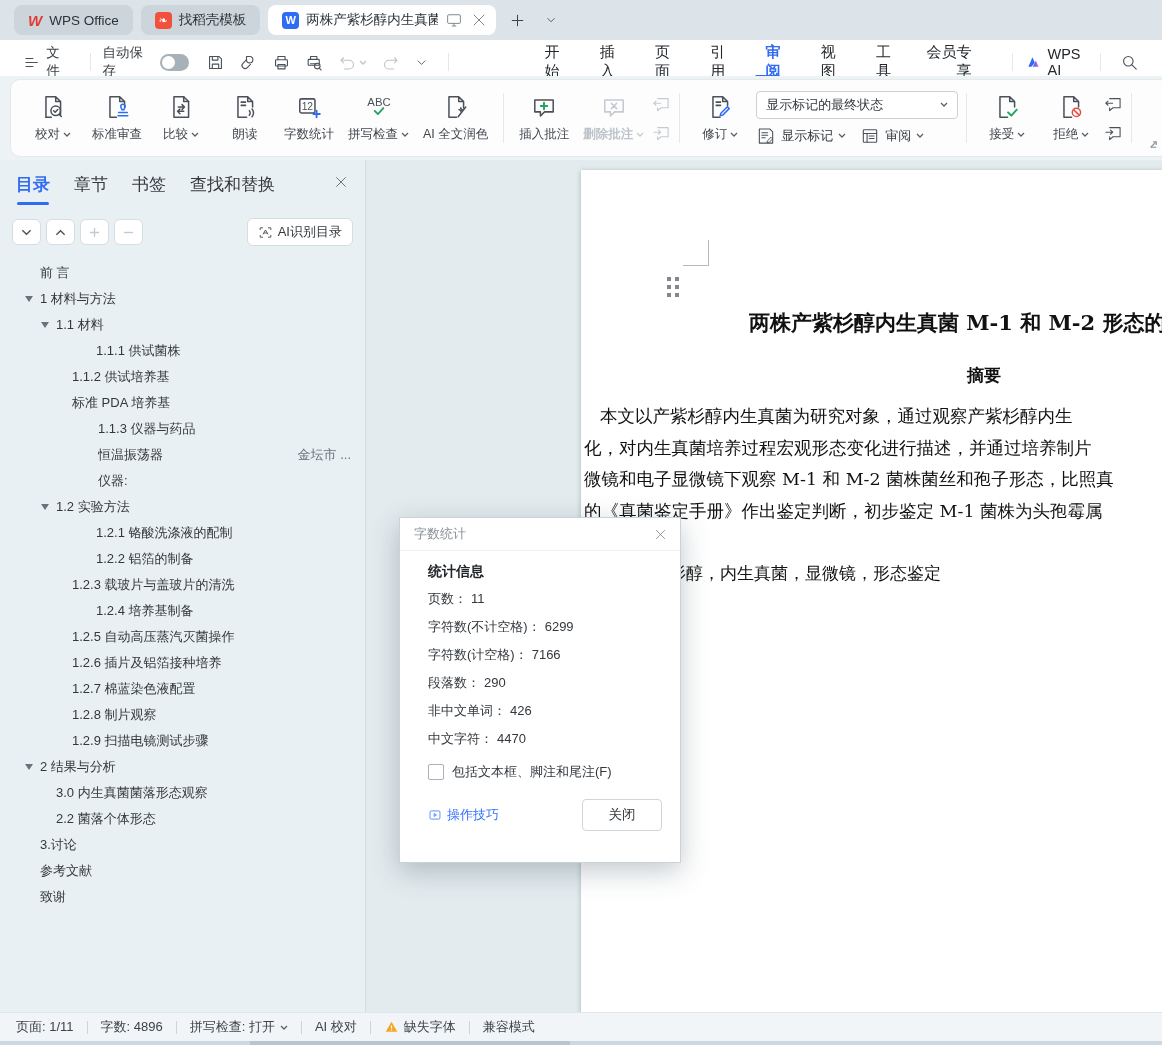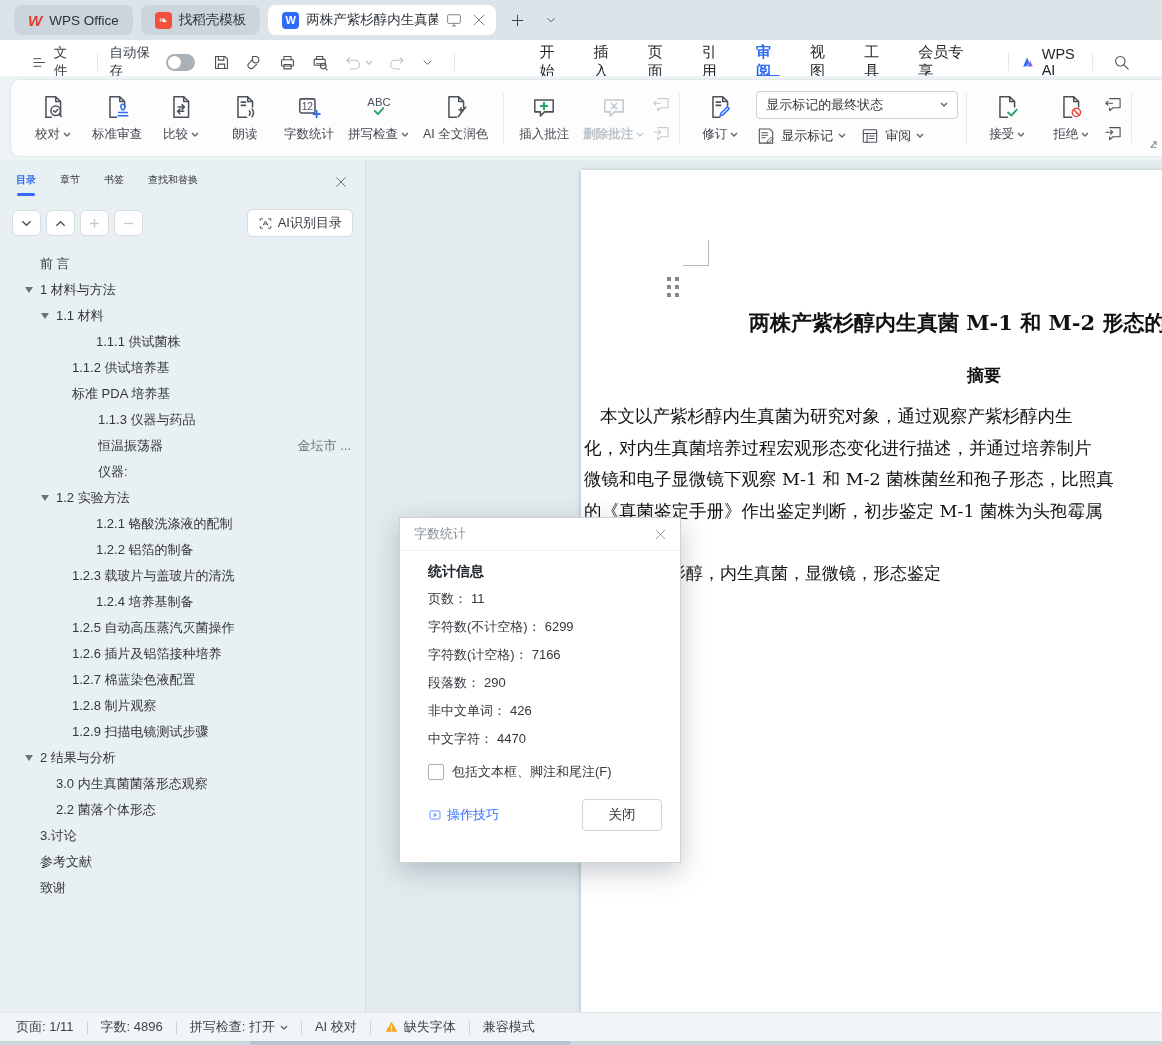--- a/index.html
+++ b/index.html
@@ -18,29 +18,29 @@
   .tab-title{max-width:132px;overflow:hidden;white-space:nowrap;}
   .wlogo{color:#e03c32;font-weight:bold;font-size:15px;font-style:italic;}
   .sq-ico{width:17px;height:17px;border-radius:4px;display:flex;align-items:center;justify-content:center;
           color:#fff;font-size:11px;font-weight:bold;}
   .docer{background:#f2503c;}
   .wdoc{background:#2f6bf3;}
   .tab-mini{width:18px;height:18px;stroke:#7c848b;fill:none;stroke-width:1.3;}
   .tabbtn{width:26px;height:26px;display:flex;align-items:center;justify-content:center;border-radius:6px;}
   
   #menubar{position:absolute;left:0;top:40px;right:0;height:44px;background:#fff;
-           display:flex;align-items:center;padding:0 24px;font-size:13.5px;}
+           display:flex;align-items:center;padding:0 16px;font-size:13.5px;}
   .mi{width:19px;height:19px;stroke:#4b5158;fill:none;stroke-width:1.4;stroke-linecap:round;stroke-linejoin:round;}
   .mi.dis{stroke:#bcc4ca;}
   .vdiv{width:1px;height:18px;background:#e2e7ea;margin:0 12px;}
   .toggle{width:32px;height:17px;border-radius:9px;background:#a8b1b8;position:relative;margin-left:8px;}
   .toggle .knob{position:absolute;left:2px;top:2px;width:13px;height:13px;border-radius:50%;background:#fff;}
   .qbtn{padding:0 7px;display:flex;align-items:center;}
   .navtabs{display:flex;align-items:center;gap:0;margin-left:58px;font-size:15px;color:#23282d;}
-  .navtab{padding:0 15px;height:36px;display:flex;align-items:center;position:relative;}
+  .navtab{padding:0 15px;height:36px;display:flex;align-items:center;position:relative;text-align:right;}
   .navtab.active{color:#2f6bf3;font-weight:bold;}
   .navtab.active::after{content:"";position:absolute;left:15px;right:15px;bottom:2px;height:3px;border-radius:2px;background:#2f6bf3;}
   .right-cluster{margin-left:14px;display:flex;align-items:center;}
   .wpsai{display:flex;align-items:center;gap:6px;font-size:14.5px;color:#23282d;}
   
   #ribbonzone{position:absolute;left:0;top:76px;right:0;height:84px;background:#edf2f5;}
   #ribboncard{position:absolute;left:10px;right:-8px;top:3px;height:76px;background:#fdfdfe;
               border:1px solid #e3e9ed;border-radius:10px;display:flex;align-items:center;padding:0 10px;}
   .rdiv{width:1px;height:50px;background:#e4e9ec;margin:0 8px;flex:none;}
   .rbtn{min-width:50px;padding:0 7px;height:64px;display:flex;flex-direction:column;align-items:center;
@@ -53,21 +53,21 @@
   .smico.dis{stroke:#c3cad0;}
   .g3col{display:flex;flex-direction:column;gap:7px;justify-content:center;height:64px;flex:none;margin-left:4px;}
   .select{width:182px;height:26px;border:1px solid #c9d1d7;border-radius:4px;background:#fff;
           display:flex;align-items:center;justify-content:space-between;padding:0 9px;font-size:13px;color:#33383d;}
   .minirow{display:flex;align-items:center;gap:14px;}
   .minibtn{display:flex;align-items:center;gap:5px;font-size:13px;color:#33383d;}
   .cornerexp{position:absolute;right:10px;bottom:6px;width:11px;height:11px;stroke:#8b939a;fill:none;stroke-width:1.2;}
   
   #content{position:absolute;left:0;top:160px;right:0;height:852px;background:#e3ebee;}
   #sidebar{position:absolute;left:0;top:0;width:365px;height:100%;background:#e9f0f3;border-right:1px solid #d2dce1;}
-  .stabs{display:flex;align-items:center;gap:24px;padding:13px 16px 0 16px;font-size:10px;color:#33383d;}
+  .stabs{display:flex;align-items:center;gap:24px;padding:13px 16px 0 16px;font-size:17px;color:#33383d;}
   .stab{position:relative;padding-bottom:9px;}
   .stab.active{color:#2f6bf3;font-weight:bold;}
   .stab.active::after{content:"";position:absolute;left:1px;right:1px;bottom:0;height:3px;border-radius:2px;background:#2f6bf3;}
   .sclose{position:absolute;right:16px;top:14px;width:16px;height:16px;stroke:#5a6066;stroke-width:1.3;fill:none;}
   .stoolbar{display:flex;align-items:center;margin:13px 12px 0 12px;gap:5px;}
   .sqbtn{width:27px;height:24px;background:#fff;border:1px solid #d6dde1;border-radius:6px;
          display:flex;align-items:center;justify-content:center;}
   .sqbtn svg{width:11px;height:11px;stroke:#4b5158;fill:none;stroke-width:1.5;}
   .sqbtn.dis svg{stroke:#c3cad0;}
   .aibtn{margin-left:auto;height:26px;background:#fff;border:1px solid #d6dde1;border-radius:6px;

